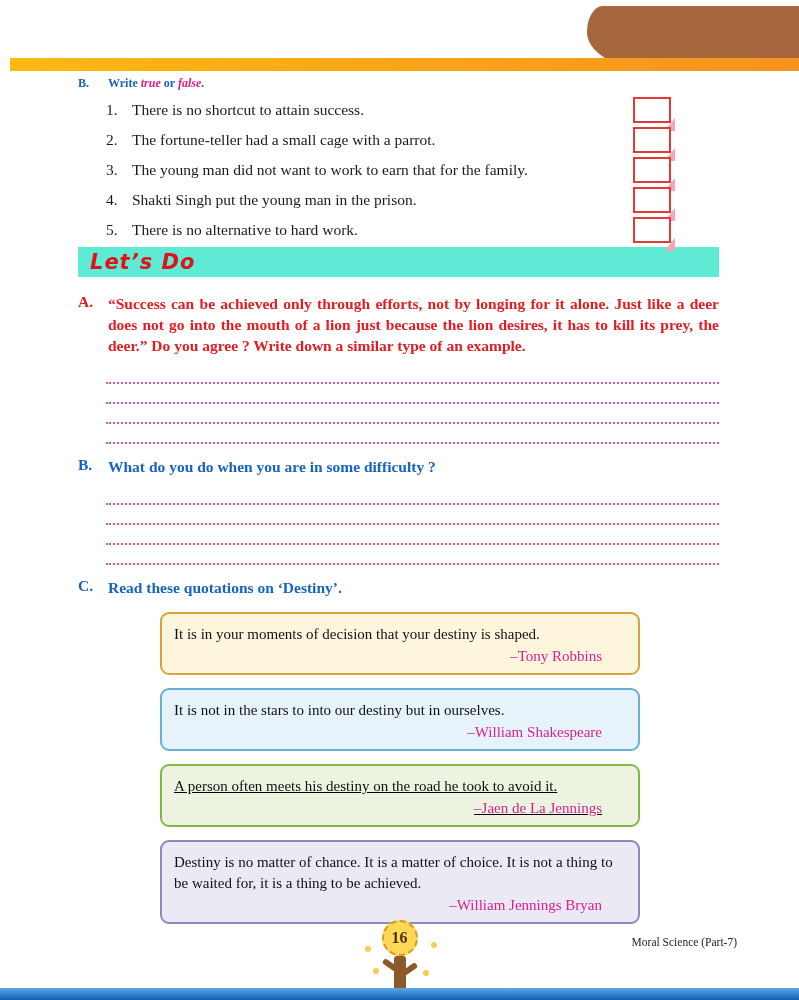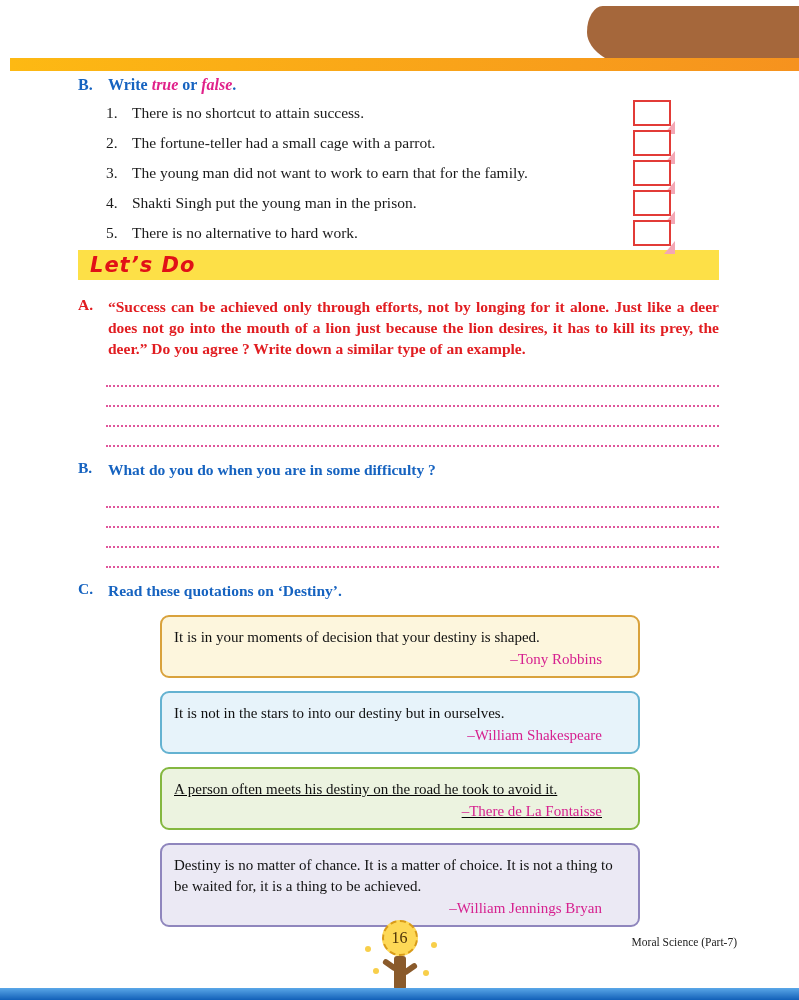--- a/index.html
+++ b/index.html
@@ -13,53 +13,53 @@
                 background:linear-gradient(90deg,#fdb913,#f6921e); }
 
   .content { position:absolute; top:76px; left:0; right:0; padding:0 80px 0 78px; }
 
   .blue { color:#1663c0; }
   .red { color:#e11d21; }
   .magenta { color:#e0218a; }
   .italic { font-style:italic; }
 
   
-  .tf-head { font-size:16px; font-weight:bold; margin-bottom:6px; }
+  .tf-head { font-size:12px; font-weight:bold; margin-bottom:6px; }
   .tf-head .lbl { display:inline-block; width:30px; }
   .tf-row { display:flex; align-items:center; margin:4px 0; font-size:15.5px; color:#1a1a1a; min-height:24px; }
   .tf-num { display:inline-block; width:26px; margin-left:28px; flex:none; }
   .tf-text { flex:1; }
   .ans-box { flex:none; width:38px; height:26px; border:2px solid #e23b37; background:#fff;
              margin-left:auto; margin-right:48px; position:relative; }
   .ans-box::after { content:""; position:absolute; right:-6px; bottom:-10px; width:0; height:0;
                     border-top:13px solid transparent; border-right:11px solid #f4a7b4; }
 
   
-  .lets-do { margin-top:2px; height:30px; background:#fde047; display:flex; align-items:center; padding-left:12px; }
+  .lets-do { margin-top:2px; height:30px; background:#5eead4; display:flex; align-items:center; padding-left:12px; }
   .lets-do-text { color:#e11117; font-weight:bold; font-style:italic; font-size:21px;
                   font-family:"DejaVu Sans", sans-serif; letter-spacing:1px; }
 
   
   .qa { display:flex; margin-top:16px; }
   .qa .lbl { display:inline-block; width:30px; flex:none; font-weight:bold; font-size:15.5px; }
   .q-text { flex:1; font-weight:bold; font-size:15.5px; line-height:21px; text-align:justify; }
   .lines { margin-top:8px; margin-left:28px; }
   .dotted { height:20px; border-bottom:2px dotted #e0559b; }
 
   
   .quotes { margin-left:82px; margin-top:14px; width:480px; }
   .quote { border:2px solid #84cc16; border-radius:9px; padding:10px 12px 8px 12px; margin-bottom:13px; }
   .quote-text { font-size:15px; line-height:21px; color:#111; }
   .quote-author { font-size:15px; color:#d6218f; text-align:right; padding-right:24px; margin-top:3px; }
 
   
   .tree { position:absolute; left:50%; transform:translateX(-50%); bottom:10px; width:90px; text-align:center; }
   .page-circle { margin:0 auto; width:36px; height:36px; border-radius:50%; background:#fdd856;
                  border:2px dashed #d99b17; display:flex; align-items:center; justify-content:center;
-                 font-weight:normal; font-size:16px; color:#4c3208; position:relative; z-index:2; }
+                 font-weight:bold; font-size:16px; color:#4c3208; position:relative; z-index:2; }
   .sparkle { position:absolute; width:6px; height:6px; border-radius:50%; background:#f8cf4a; }
   .s1 { left:10px; top:26px; } .s2 { right:8px; top:22px; } .s3 { left:18px; top:48px; } .s4 { right:16px; top:50px; }
   .trunk { width:12px; height:34px; background:#8a5a2b; margin:0 auto; border-radius:3px; position:relative; z-index:2; }
   .trunk::before { content:""; position:absolute; left:-12px; top:6px; width:16px; height:6px;
                    background:#8a5a2b; border-radius:3px; transform:rotate(35deg); }
   .trunk::after { content:""; position:absolute; right:-12px; top:10px; width:16px; height:6px;
                   background:#8a5a2b; border-radius:3px; transform:rotate(-35deg); }
   .footer-right { position:absolute; right:62px; bottom:52px; font-size:11.5px; color:#222; }
   .bottom-bar { position:absolute; left:0; right:0; bottom:0; height:12px;
                 background:linear-gradient(#5aa7e8,#1260b8); z-index:1; }
@@ -144,21 +144,21 @@
       <div class="quote" style="background: rgb(253, 246, 221); border-color: rgb(217, 162, 60);">
         <div class="quote-text">It is in your moments of decision that your destiny is shaped.</div>
         <div class="quote-author">–Tony Robbins</div>
       </div>
       <div class="quote" style="background: rgb(231, 243, 250); border-color: rgb(100, 178, 209);">
         <div class="quote-text">It is not in the stars to into our destiny but in ourselves.</div>
         <div class="quote-author">–William Shakespeare</div>
       </div>
       <div class="quote" style="background: rgb(236, 243, 224); border-color: rgb(132, 183, 64); text-decoration: underline;">
         <div class="quote-text">A person often meets his destiny on the road he took to avoid it.</div>
-        <div class="quote-author">–There de La Fontaisse</div>
+        <div class="quote-author">–Jaen de La Jennings</div>
       </div>
       <div class="quote" style="background: rgb(235, 233, 244); border-color: rgb(143, 134, 189);">
         <div class="quote-text">Destiny is no matter of chance. It is a matter of choice. It is not a thing to be waited for, it is a thing to be achieved.</div>
         <div class="quote-author">–William Jennings Bryan</div>
       </div>
     </div>
 
   </div>
 
   <div class="tree">

